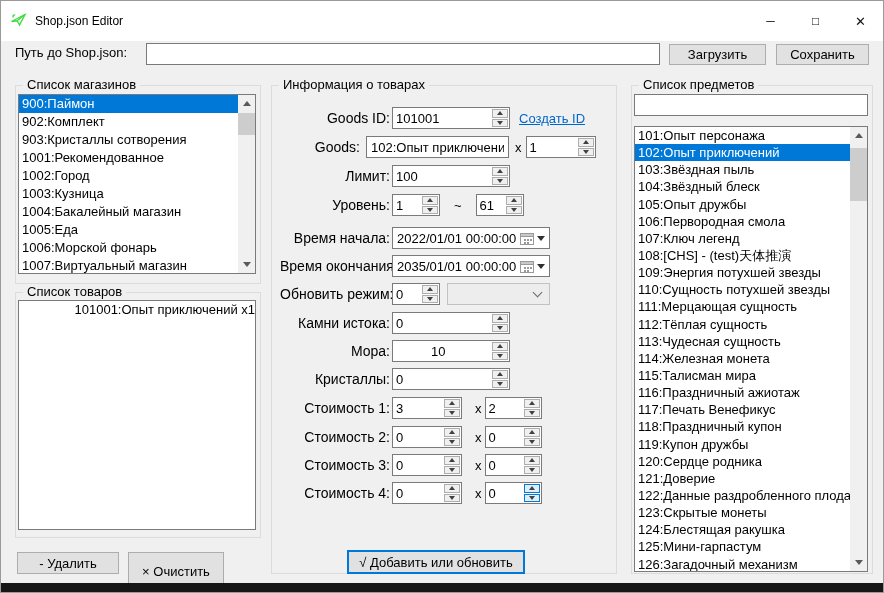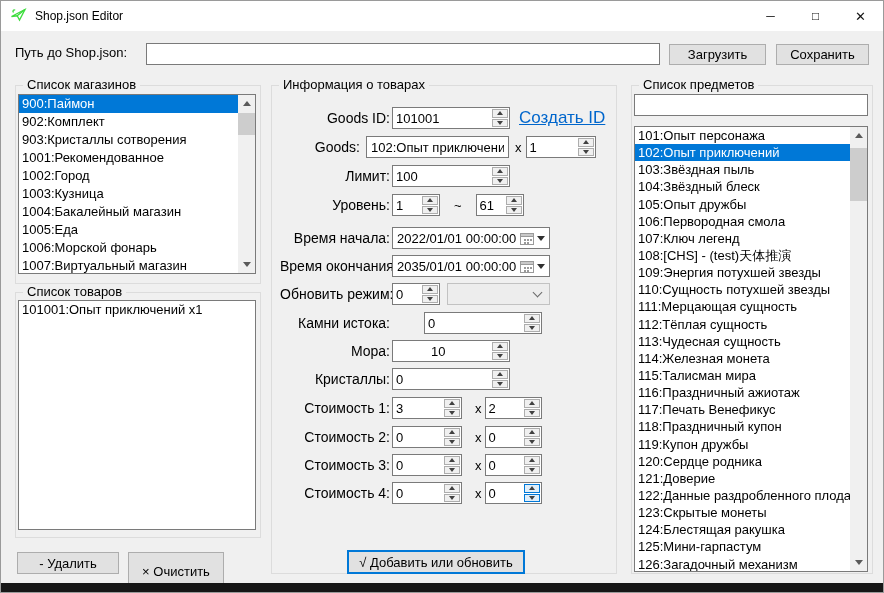--- a/index.html
+++ b/index.html
@@ -3,39 +3,39 @@
 <meta charset="utf-8">
 <style>
   * { margin:0; padding:0; box-sizing:border-box; }
   html,body { background:#444; }
   body { font-family:"Liberation Sans", sans-serif; }
   .window {
     position:relative; width:884px; height:593px; background:#f0f0f0;
     border:1px solid #9a9a9a; overflow:hidden;
   }
   
-  .titlebar { position:absolute; top:0; left:0; right:0; height:30px; background:#fff; display:flex; align-items:center; }
+  .titlebar { position:absolute; top:0; left:0; right:0; height:40px; background:#fff; display:flex; align-items:center; }
   .titlebar .app-icon { margin-left:9px; flex:none; }
   .titlebar .wtitle { margin-left:8px; font-size:12px; color:#000; }
   .titlebar .spacer { flex:1; }
   .win-btn { width:45px; height:29px; display:flex; align-items:center; justify-content:center; font-size:12px; color:#111; cursor:default; }
   .win-btn.close { font-size:13px; }
   
   .path-label { position:absolute; left:14px; top:41px; height:22px; line-height:22px; font-size:13px; color:#000; }
   .tbox { border:1px solid #7a7a7a; background:#fff; font:13px "Liberation Sans",sans-serif; color:#000; padding:0 4px; height:22px; }
   .path-input { position:absolute; left:145px; top:42px; width:514px; }
   .btn { background:#e1e1e1; border:1px solid #adadad; font:13px "Liberation Sans",sans-serif; color:#000;
          display:flex; align-items:center; justify-content:center; }
   .btn-load { position:absolute; left:668px; top:43px; width:97px; height:21px; }
   .btn-save { position:absolute; left:775px; top:43px; width:93px; height:21px; }
   
   .group { position:absolute; border:1px solid #dcdcdc; }
   .gtitle { position:absolute; top:-9px; left:7px; background:#f0f0f0; padding:0 4px; font-size:13px; color:#000; white-space:nowrap; }
   #g-shops { left:14px; top:84px; width:246px; height:199px; }
-  #g-cart  { left:14px; top:291px; width:246px; height:246px; }
+  #g-cart  { left:14px; top:291px; width:246px; height:246px;text-align:right; }
   #g-info  { left:270px; top:84px; width:346px; height:489px; }
   #g-items { left:630px; top:84px; width:242px; height:489px;padding-left:47px; }
   
   .listbox { position:absolute; background:#fff; border:1px solid #7a7a7a; overflow:hidden; }
   .lb-items { position:absolute; left:0; top:0; bottom:0; right:0; overflow:hidden; }
   .lb-items.pad { right:17px; }
   .lb-item { height:18px; line-height:18px; font-size:13px; color:#000; padding-left:3px; white-space:nowrap; overflow:hidden; }
   .lb-item.selected { background:#0078d7; color:#fff; }
   #items-list .lb-item { height:17.15px; line-height:17.15px; }
   
@@ -61,21 +61,21 @@
   .sbtn.d::after { content:""; width:0; height:0; border-left:3px solid transparent; border-right:3px solid transparent; border-top:4px solid #404040; }
   .spin.focus .sbtn { border-color:#0078d7; background:#e0eef9; }
   
   .dtp { display:flex; align-items:center; border:1px solid #7a7a7a; background:#fff; height:22px; padding:0 4px; gap:3px; flex:none; }
   .dtp .val { flex:1; font-size:13px; color:#000; white-space:nowrap; overflow:hidden; }
   .dd-arrow { width:0; height:0; border-left:4px solid transparent; border-right:4px solid transparent; border-top:5px solid #303030; flex:none; }
   
   .combo { background:#ededed; border:1px solid #c2c2c2; height:22px; display:flex; align-items:center; justify-content:space-between; padding:0 8px; flex:none; }
   .combo .cval { font-size:13px; color:#6d6d6d; }
   .chev { width:7px; height:7px; border-right:1.5px solid #6a6a6a; border-bottom:1.5px solid #6a6a6a; transform:rotate(45deg); margin-top:-3px; flex:none; }
-  .link { font-size:17px; color:#0066cc; text-decoration:underline; margin-left:9px; white-space:nowrap; }
+  .link { font-size:13px; color:#0066cc; text-decoration:underline; margin-left:9px; white-space:nowrap; }
   .btn-submit { position:absolute; left:75px; top:464px; width:178px; height:24px; border:2px solid #0078d7; background:#e1e1e1; }
   
   .btn-del   { position:absolute; left:16px;  top:551px; width:102px; height:22px; }
   .btn-clear { position:absolute; left:127px; top:551px; width:96px;  height:38px; }
   
   .search-input { position:absolute; left:2px; top:8px; width:234px; }
   .bottom-strip { position:absolute; left:0; right:0; bottom:0; height:9px; background:#161616; }
 </style>
 </head>
 <body>
@@ -232,21 +232,21 @@
               <div class="sbtn u"></div>
               <div class="sbtn d"></div>
             </div>
         </div>
         <div class="combo" style="width:103px; margin-left:7px;">
           <span class="cval"></span>
           <span class="chev"></span>
         </div>
       </div>
 
-      <div class="row" style="gap:32px;">
+      <div class="row" style="">
         <span class="rlbl">Камни истока:</span>
         <div class="spin" style="width:118px;">
           <input value="0" style="">
           <div class="btns">
               <div class="sbtn u"></div>
               <div class="sbtn d"></div>
             </div>
         </div>
       </div>
 

